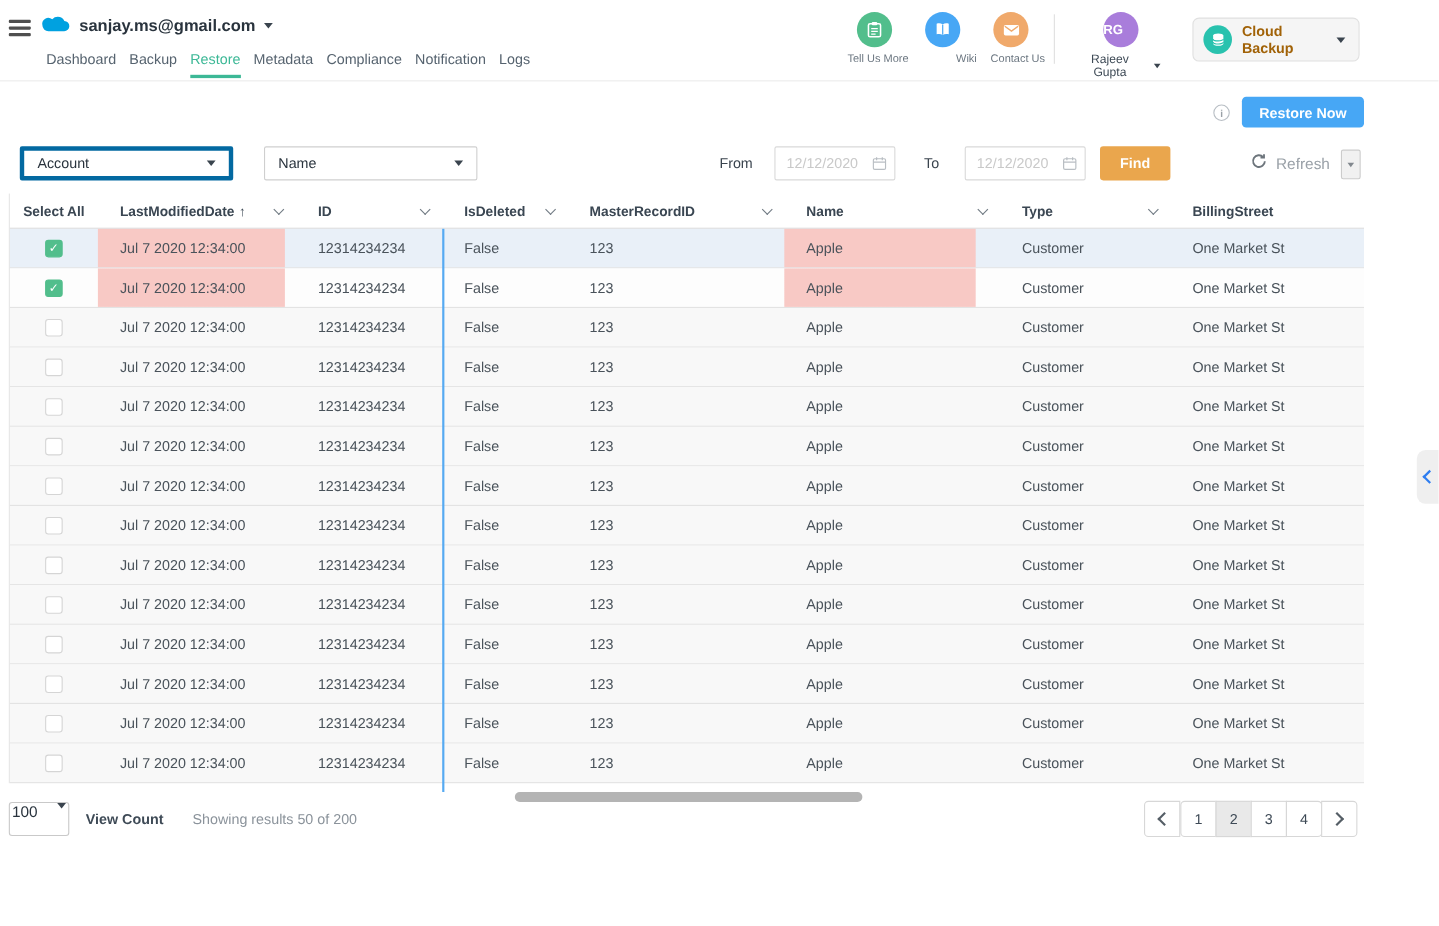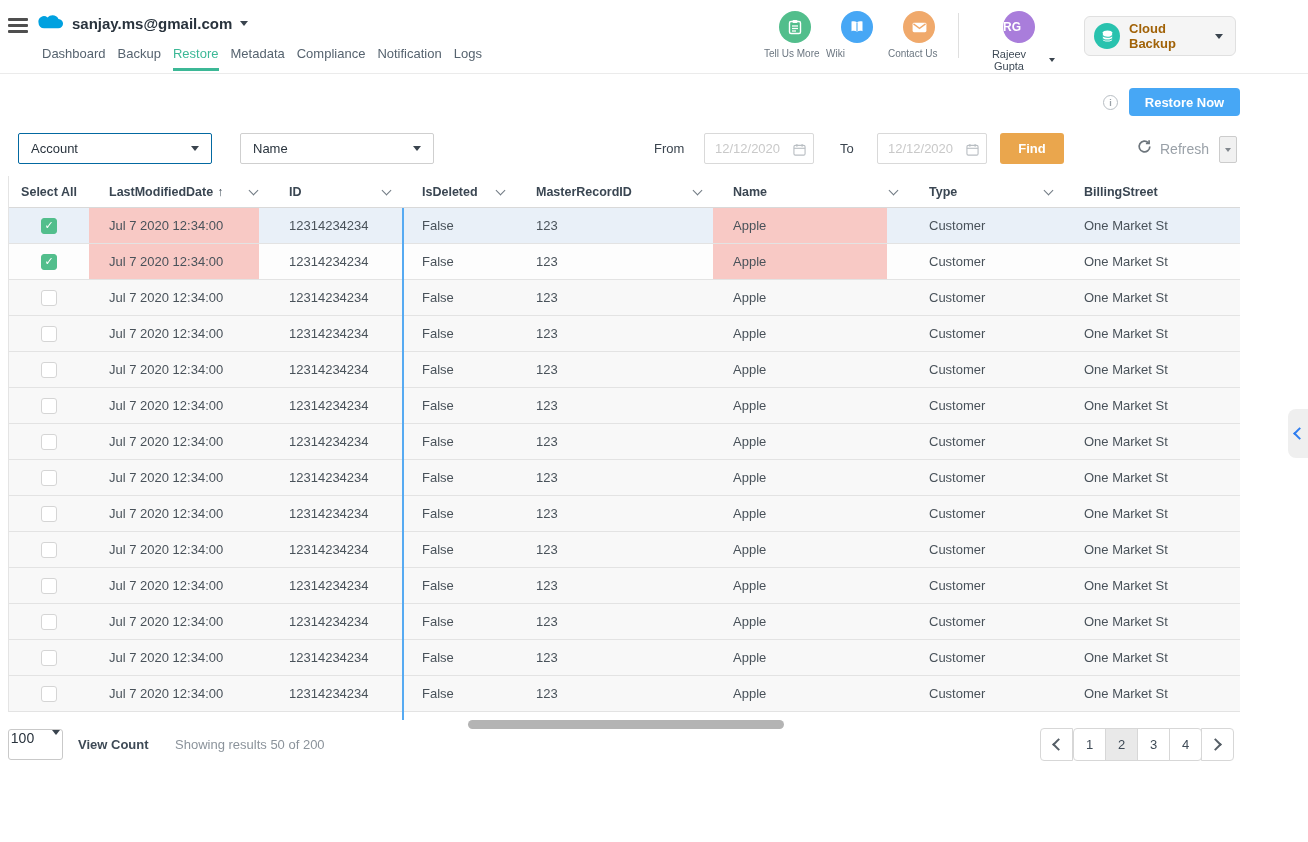--- a/index.html
+++ b/index.html
@@ -12,39 +12,39 @@
   .hamburger { position:absolute; left:8px; top:18px; width:20px; height:15px; cursor:pointer; }
   .hamburger span { display:block; height:3px; background:#4f4f4f; border-radius:1px; margin-bottom:3px; }
   .sf-logo { position:absolute; left:36px; top:12px; }
   .account-email { position:absolute; left:72px; top:15px; font-size:15px; font-weight:bold; color:#29333d; display:flex; align-items:center; gap:8px; cursor:pointer; }
   .caret { display:inline-block; width:0; height:0; border-left:4px solid transparent; border-right:4px solid transparent; border-top:5px solid #3a444e; }
   .main-nav { position:absolute; left:42px; top:46px; display:flex; gap:12px; }
   .nav-item { font-size:13px; color:#56636f; height:25px; cursor:pointer; }
   .nav-item.active { color:#3cb896; border-bottom:3px solid #3cb896; }
 
   .quick-links { position:absolute; left:764px; top:11px; display:flex; }
-  .qlink { width:62px; text-align:left; cursor:pointer; }
+  .qlink { width:62px; text-align:right; cursor:pointer; }
   .qcircle { width:32px; height:32px; border-radius:50%; margin:0 auto 5px auto; display:flex; align-items:center; justify-content:center; }
   .qlabel { font-size:10px; color:#6b7680; white-space:nowrap; }
   .hdr-divider { position:absolute; left:958px; top:13px; width:1px; height:45px; background:#dfdfdf; }
   .user-block { position:absolute; left:983px; top:11px; width:72px; text-align:center; cursor:pointer; }
   .avatar { width:32px; height:32px; border-radius:50%; margin:0 auto 5px auto; color:#fff; font-size:12px; font-weight:bold; display:flex; align-items:center; justify-content:flex-start; }
   .user-name { font-size:11px; color:#3e4a56; display:flex; align-items:center; justify-content:center; gap:14px; }
   .user-name .caret { border-top-width:4px; border-left-width:3.5px; border-right-width:3.5px; }
   .app-switcher { position:absolute; left:1084px; top:16px; width:152px; height:40px; background:#f5f5f5; border:1px solid #e0e0e0; border-radius:6px; display:flex; align-items:center; padding:0 12px 0 9px; cursor:pointer; }
   .app-switcher .qcircle { width:26px; height:26px; margin:0 9px 0 0; }
   .app-switcher-label { font-size:13px; font-weight:bold; color:#a16207; flex:1; }
 
   
   .info-icon { position:absolute; left:1103px; top:95px; width:15px; height:15px; border:1.5px solid #b8bec4; border-radius:50%; color:#9aa1a7; font-size:9px; font-weight:bold; display:flex; align-items:center; justify-content:center; cursor:pointer; }
   .restore-now { position:absolute; left:1129px; top:88px; width:111px; height:28px; background:#47a7f5; border:none; border-radius:4px; color:#fff; font-size:13px; font-weight:bold; font-family:inherit; cursor:pointer; }
   .filter-row { position:absolute; left:0; top:133px; width:1308px; height:31px; }
   .select-box { position:absolute; height:31px; background:#fff; border:1px solid #cfcfcf; border-radius:2px; display:flex; align-items:center; padding:0 12px; font-size:13px; color:#29333d; cursor:pointer; }
   .select-box .caret { margin-left:auto; }
-  .select-accent { border:1px solid #0369a1;gap:32px; }
+  .select-accent { border:4px solid #0369a1;gap:32px; }
   .text-input { position:absolute; height:31px; border:1px solid #d6d6d6; border-radius:2px; font-size:13px; font-family:inherit; color:#3e4a56; padding:0 10px; outline:none; }
   .text-input::placeholder { color:#c7c7c7; }
   .date-wrap { position:absolute; height:31px; }
   .date-wrap input { width:100%; height:100%; border:1px solid #d9d9d9; border-radius:2px; font-size:13px; font-family:inherit; padding:0 28px 0 10px; outline:none; color:#3e4a56; }
   .date-wrap input::placeholder { color:#c9c9c9; }
   .cal-icon { position:absolute; right:8px; top:9px; pointer-events:none; }
   .fl-label { position:absolute; top:0; height:31px; line-height:31px; font-size:13px; color:#3a444e; }
   .find-btn { position:absolute; left:1000px; top:0; width:64px; height:31px; background:#eaa64d; border:none; border-radius:3px; color:#fff; font-size:13px; font-weight:bold; font-family:inherit; cursor:pointer; }
   .refresh-group { position:absolute; left:1137px; top:2px; height:27px; display:flex; align-items:center; gap:8px; cursor:pointer; }
   .refresh-label { font-size:14px; color:#9aa1a8; }

